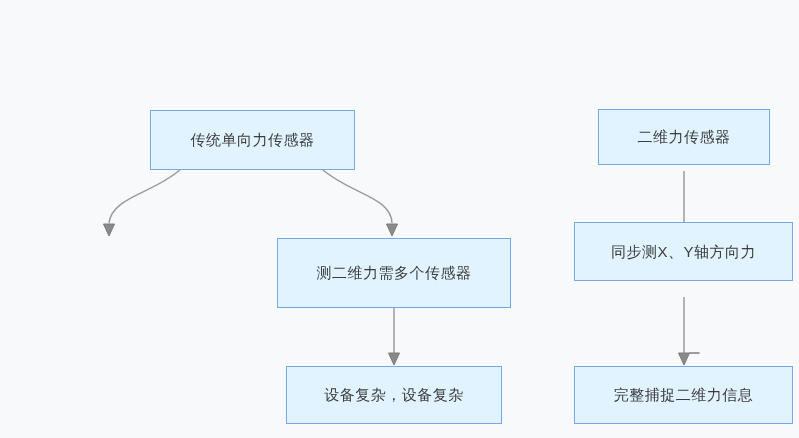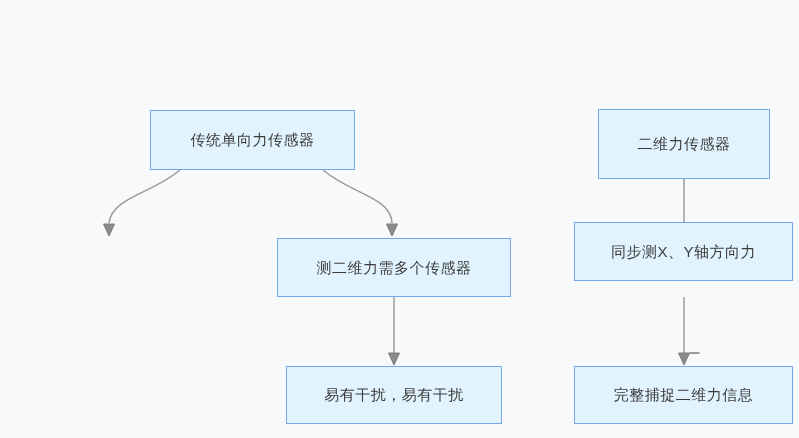--- a/index.html
+++ b/index.html
@@ -35,23 +35,23 @@
   .node-label {
     font-size: 15px;
     color: #3c3c3c;
     letter-spacing: 0.5px;
     line-height: 1.2;
     white-space: nowrap;
   }
   
   #n0 { left: 150px; top: 110px; width: 205px; height: 60px; }
   #n1 { left: 8px;   top: 238px; width: 206px; height: 59px; }
-  #n2 { left: 277px; top: 238px; width: 234px; height: 59px; }
+  #n2 { left: 277px; top: 238px; width: 234px; height: 70px; }
   #n3 { left: 286px; top: 366px; width: 216px; height: 58px; }
-  #n4 { left: 598px; top: 109px; width: 172px; height: 70px; }
+  #n4 { left: 598px; top: 109px; width: 172px; height: 56px; }
   #n5 { left: 574px; top: 222px; width: 219px; height: 59px; }
   #n6 { left: 574px; top: 366px; width: 219px; height: 58px; }
   .edge-line {
     fill: none;
     stroke: #9b9b9b;
     stroke-width: 1.5;
   }
   .edge-head {
     fill: #8a8a8a;
     stroke: #7c7c7c;
@@ -84,21 +84,21 @@
   <div id="n0" class="node">
     <span class="node-label">传统单向力传感器</span>
   </div>
 
 
   <div id="n2" class="node">
     <span class="node-label">测二维力需多个传感器</span>
   </div>
 
   <div id="n3" class="node">
-    <span class="node-label">易有干扰，易有干扰</span>
+    <span class="node-label">设备复杂，设备复杂</span>
   </div>
 
   <div id="n4" class="node">
     <span class="node-label">二维力传感器</span>
   </div>
 
   <div id="n5" class="node">
     <span class="node-label">同步测X、Y轴方向力</span>
   </div>
 

